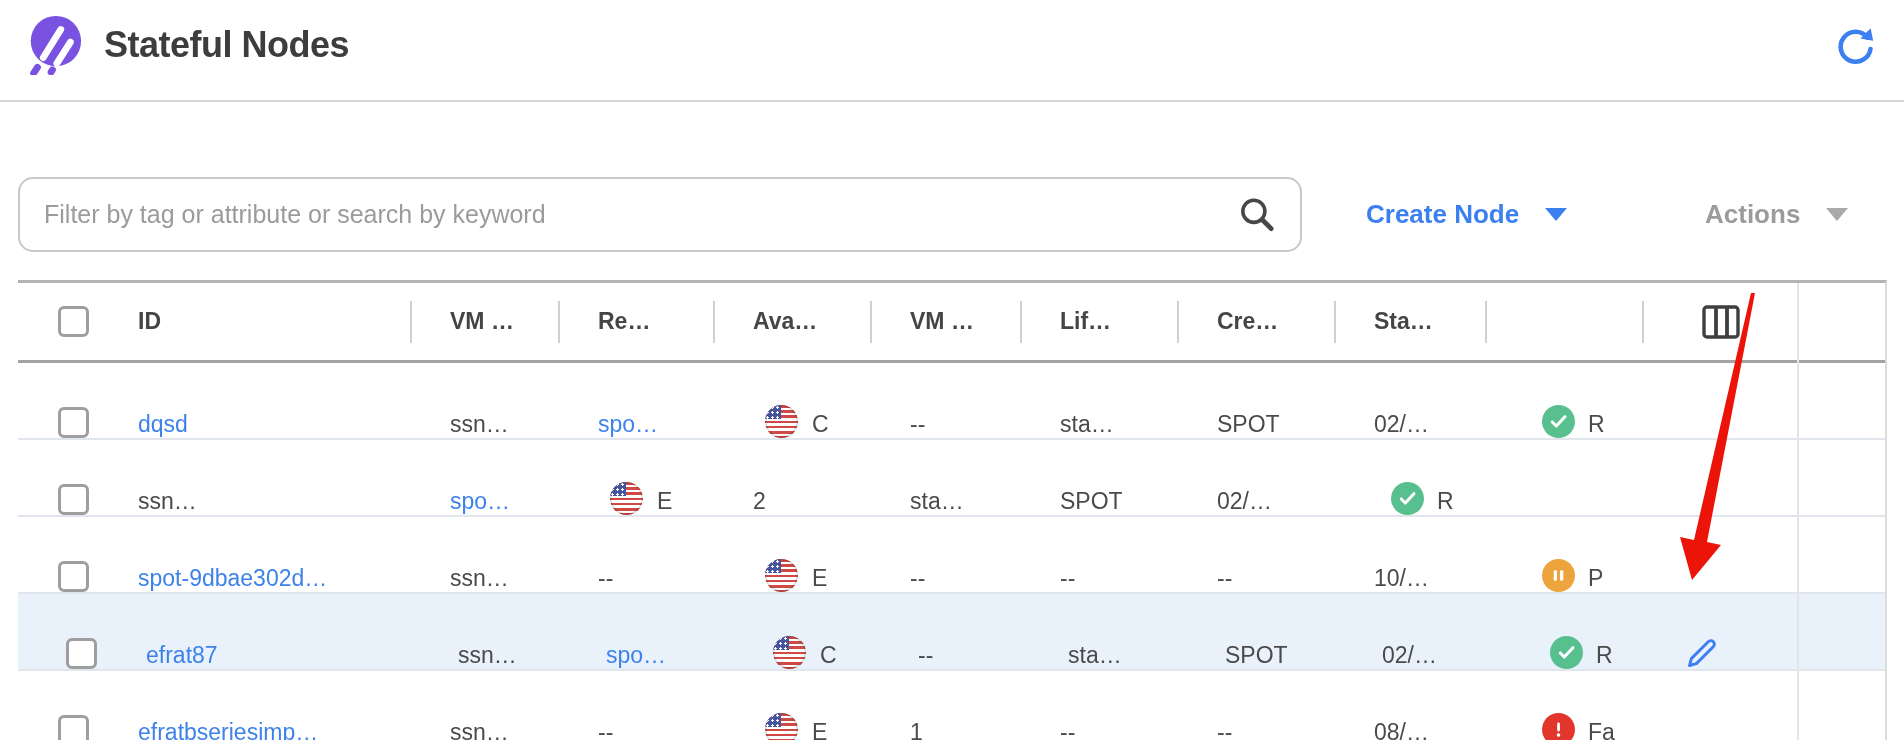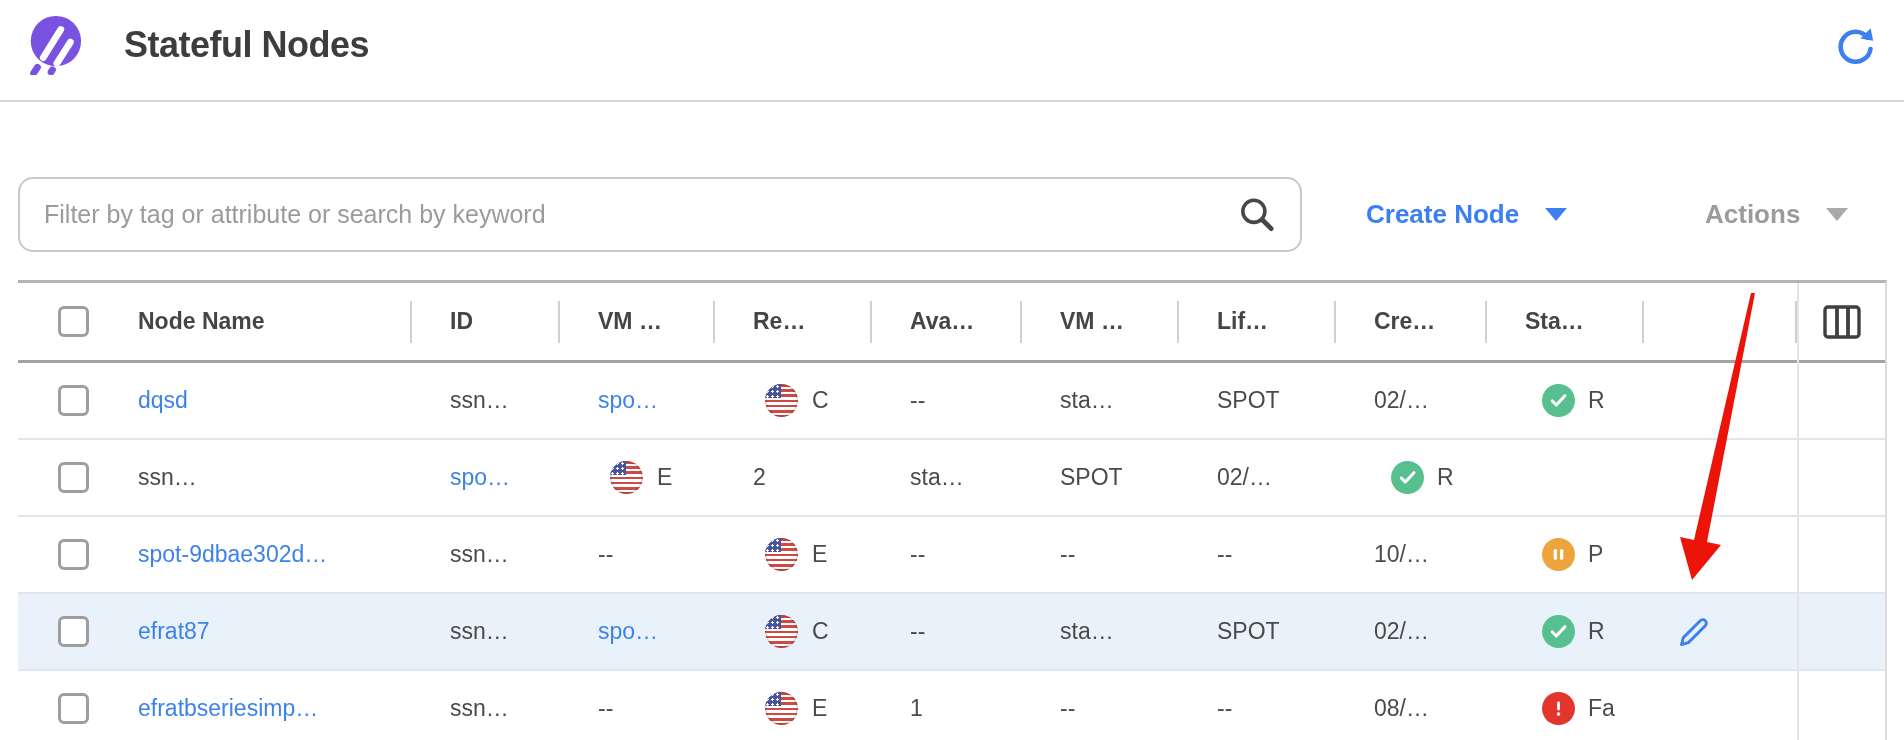--- a/index.html
+++ b/index.html
@@ -6,21 +6,21 @@
   html,body { background:#ffffff; }
   .page {
     position:relative; width:1904px; height:740px; overflow:hidden;
     background:#fff; font-family:"Liberation Sans", sans-serif;
   }
 
   
   .logo { position:absolute; left:22px; top:13px; width:62px; height:62px; }
   .page-title {
     position:absolute; left:104px; top:24px; font-size:36px; font-weight:700;
-    color:var(--title_text); letter-spacing:-0.5px;margin-left:20px;
+    color:var(--title_text); letter-spacing:-0.5px;
   }
   .refresh-btn { position:absolute; left:1834px; top:24px; width:44px; height:44px; cursor:pointer; }
   .title-divider { position:absolute; left:0; top:100px; width:1904px; height:2px; background:#d8d8d8; }
 
   
   .filter-box {
     position:absolute; left:18px; top:177px; width:1284px; height:75px;
     border:2px solid #c8c8c8; border-radius:15px; background:#fff;
     font-size:25px; color:#555; padding:0 70px 0 24px; outline:none;
     font-family:"Liberation Sans", sans-serif;
@@ -49,23 +49,23 @@
     display:flex; align-items:center; padding-left:38px; position:relative;
     font-size:23px; font-weight:700; color:var(--header_text); white-space:nowrap; overflow:hidden;
   }
   .hcell.div::after {
     content:""; position:absolute; right:0; top:50%; transform:translateY(-50%);
     width:2px; height:42px; background:#cfcfcf;
   }
   .hcell.c-check { padding-left:40px; }
   .hcell.c-picker { justify-content:center; padding-left:0; }
   .trow { height:77px; border-bottom:2px solid #e1e6ed; background:#fff; }
-  .trow.highlight { background:var(--highlight_row); }
+  .trow.highlight { background:var(--highlight_row);padding-left:8px; }
   .cell {
-    display:flex; align-items:center; padding-left:38px;
+    display:flex; align-items:flex-end; padding-left:38px;
     font-size:23px; color:var(--cell_text); white-space:nowrap; overflow:hidden;
   }
   .cell.c-check { padding-left:40px; }
   .cell.c-region { padding-left:50px; }
   .cell.c-sta { padding-left:55px; }
   .cell.c-act { padding-left:34px; }
   .link { color:var(--link_blue); cursor:pointer; }
 
   .checkbox {
     width:31px; height:31px; border:3px solid #9e9e9e; border-radius:6px;
@@ -141,21 +141,20 @@
   <button class="btn btn-actions">
     <span class="lbl">Actions</span>
     <span class="caret"></span>
   </button>
 
   <div class="grid-table">
     <div class="thead">
       <div class="hcell c-check">
           <span class="checkbox"></span>
         </div>
-      <div class="hcell div">Node Name</div>
       <div class="hcell div">ID</div>
       <div class="hcell div">VM …</div>
       <div class="hcell div">Re…</div>
       <div class="hcell div">Ava…</div>
       <div class="hcell div">VM …</div>
       <div class="hcell div">Lif…</div>
       <div class="hcell div">Cre…</div>
       <div class="hcell div">Sta…</div>
       <div class="hcell div"></div>
       <div class="hcell c-picker">

